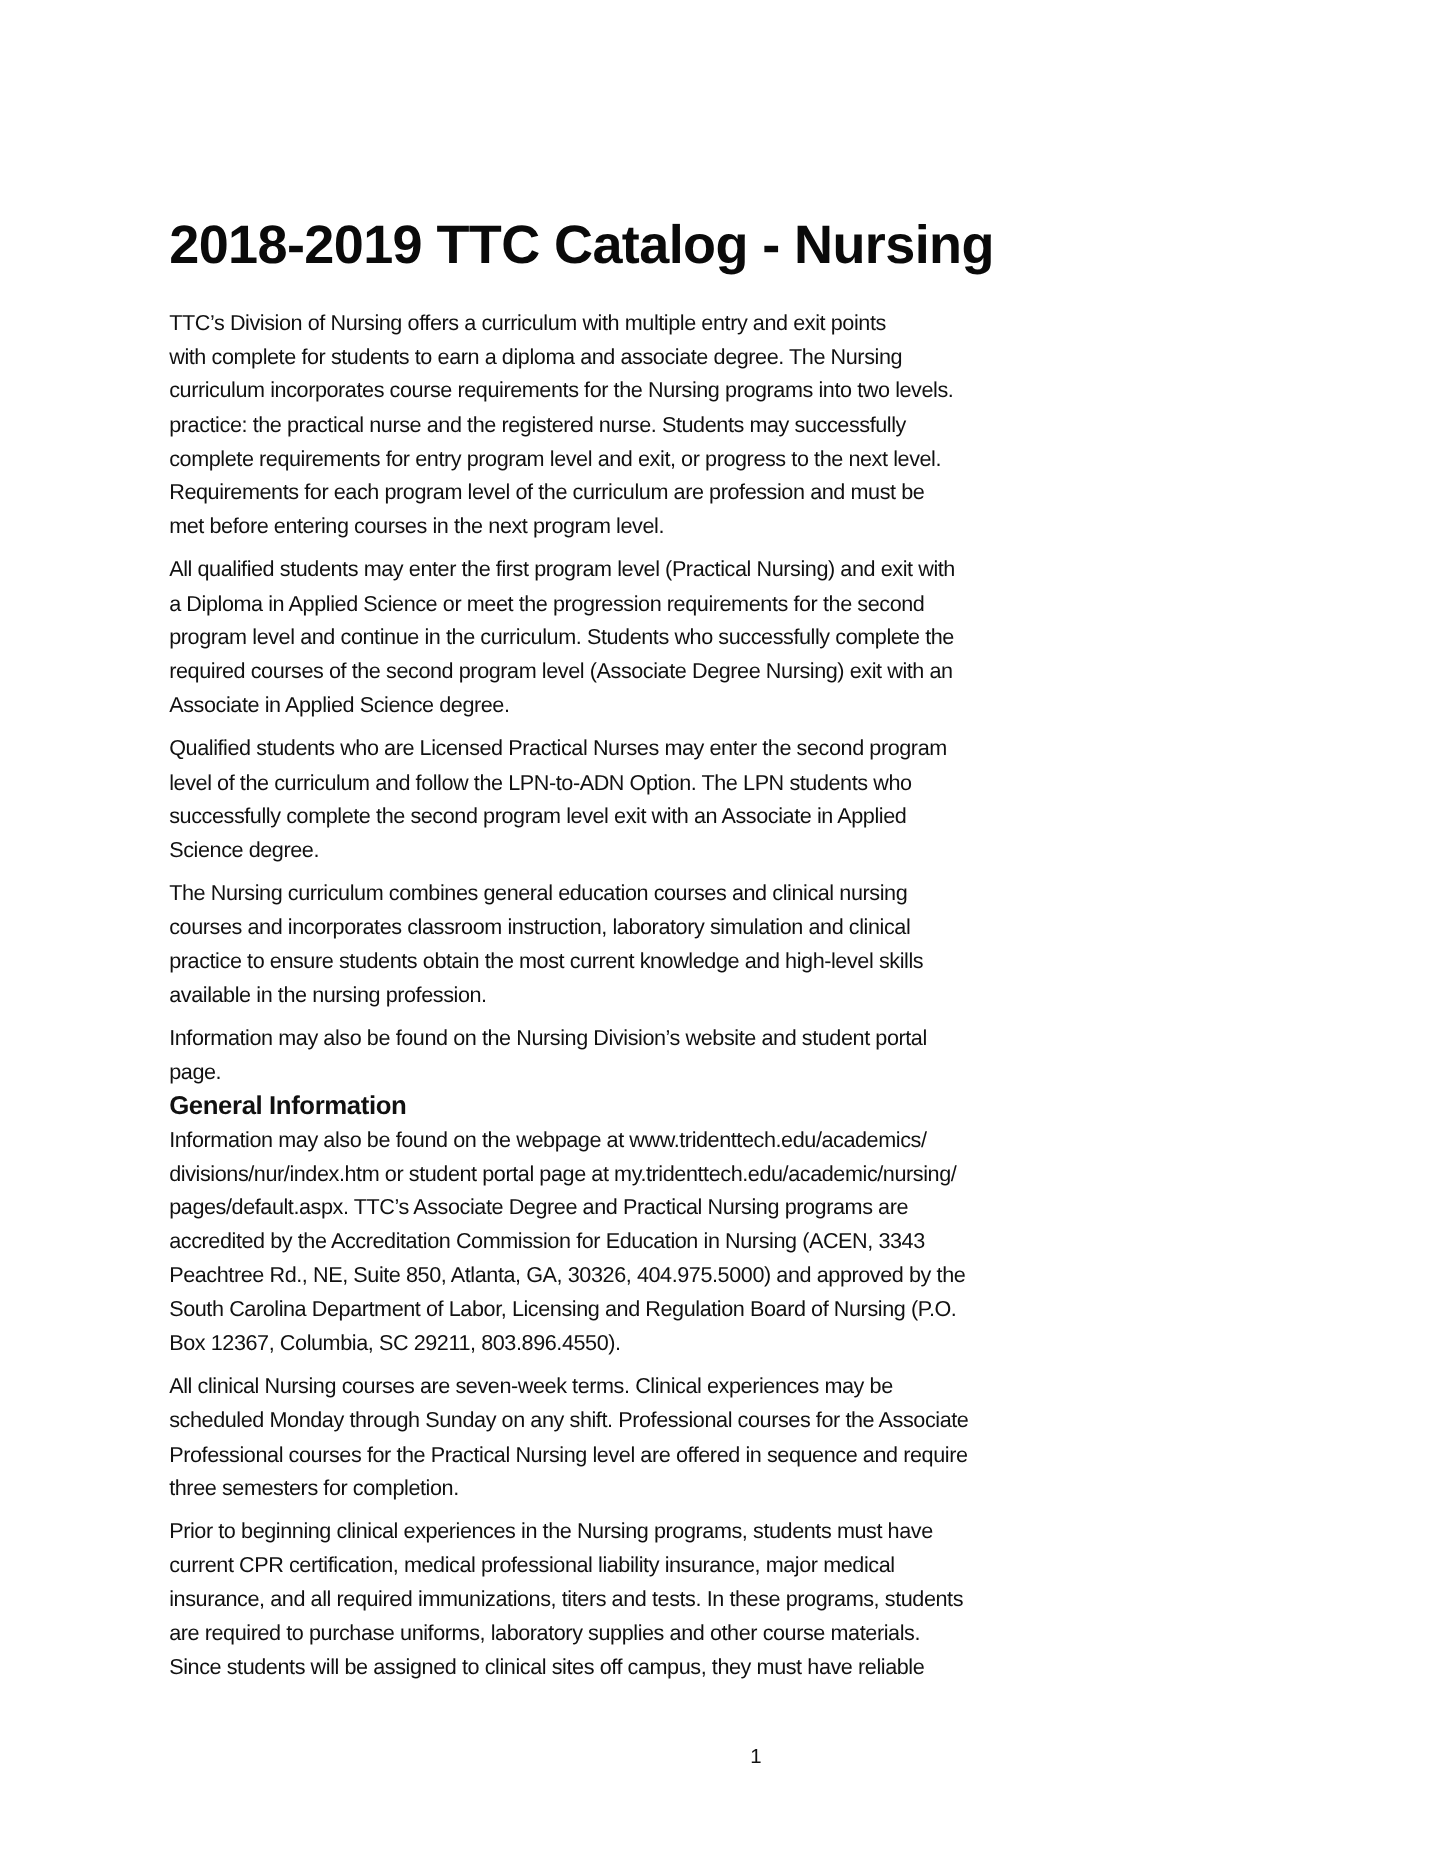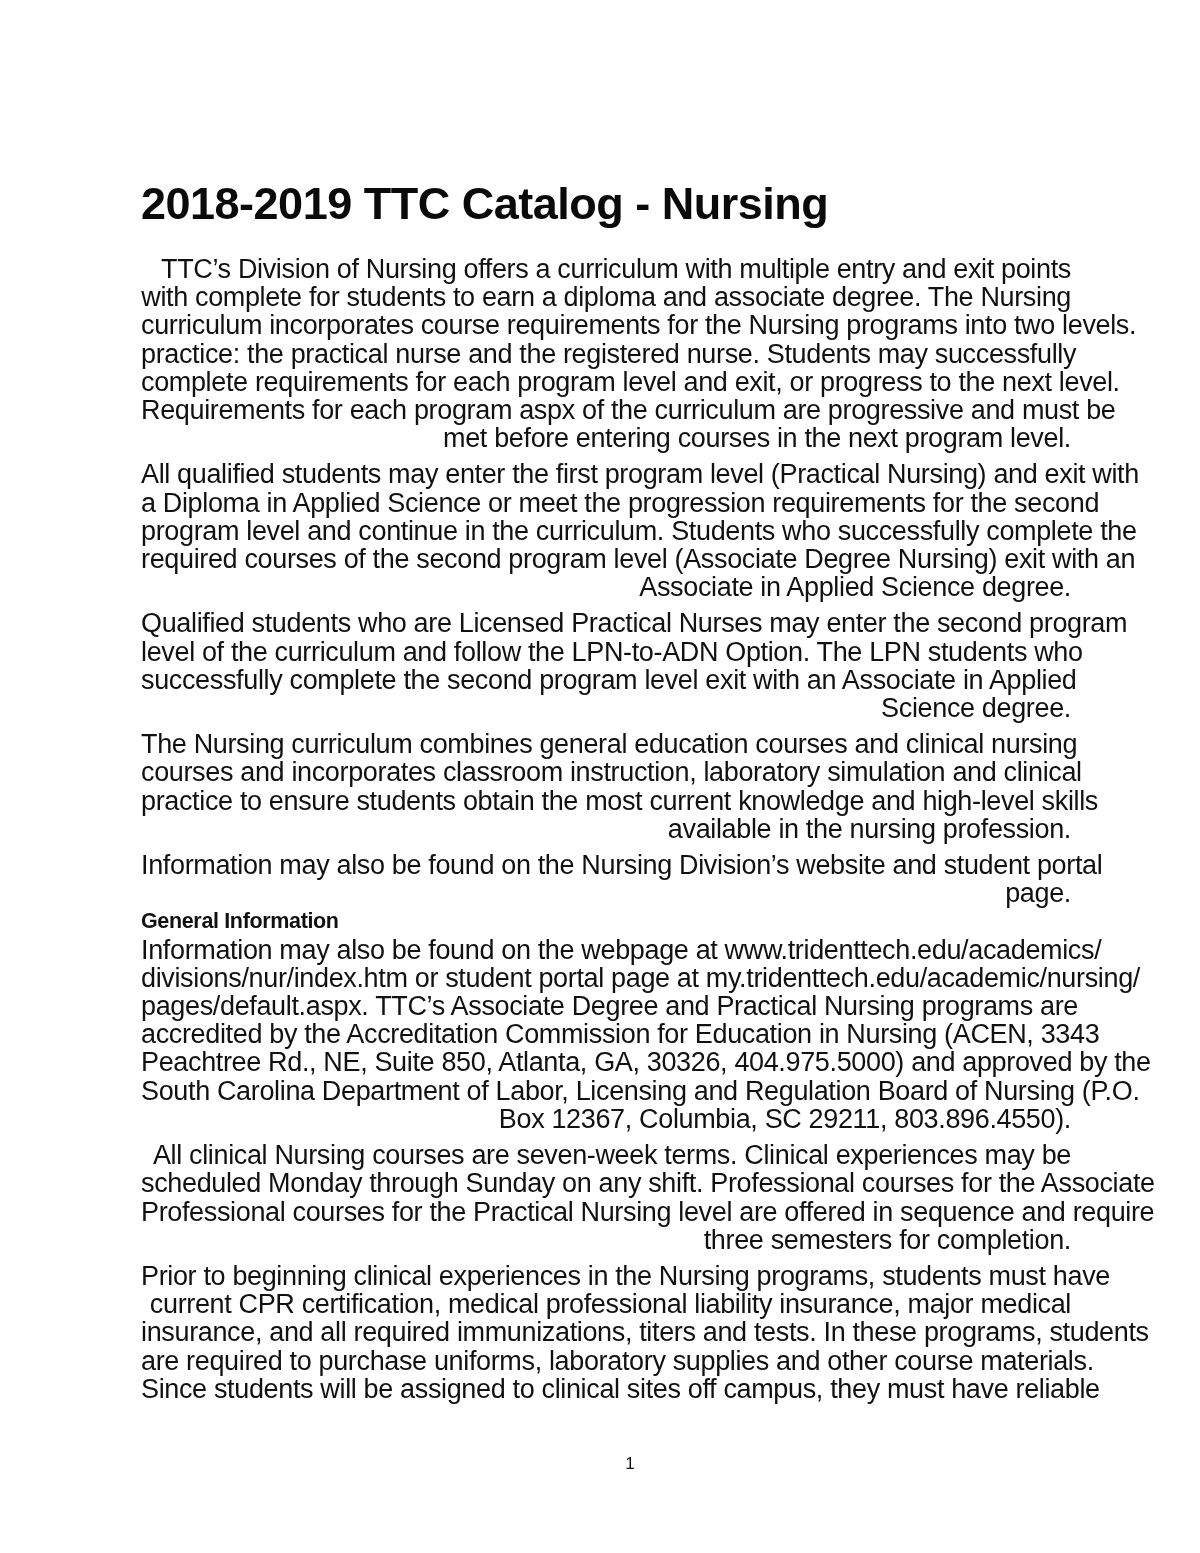--- a/index.html
+++ b/index.html
@@ -40,25 +40,24 @@
       position: absolute;
       left: 141px;
       top: 255px;
       width: 930px;
     }
     .para {
       margin: 0 0 8px 0;
     }
     .line {
       display: block;
-      font-size: 27px;
+      font-size: 18px;
       line-height: 28.2px;
       white-space: nowrap;
       letter-spacing: -0.35px;
-      text-align: right;
     }
     .heading {
       display: block;
       font-size: 21.5px;
       line-height: 28.2px;
       font-weight: bold;
       white-space: nowrap;
       letter-spacing: -0.35px;
       margin: 0;
     }
@@ -80,22 +79,22 @@
 <div class="page">
   <h1 class="title">2018-2019 TTC Catalog - Nursing</h1>
 
   <div class="content">
 
     <p class="para">
       <span class="line">TTC’s Division of Nursing offers a curriculum with multiple entry and exit points</span>
       <span class="line">with complete for students to earn a diploma and associate degree. The Nursing</span>
       <span class="line">curriculum incorporates course requirements for the Nursing programs into two levels.</span>
       <span class="line">practice: the practical nurse and the registered nurse. Students may successfully</span>
-      <span class="line">complete requirements for each program level and exit, or progress to the next level.</span>
-      <span class="line">Requirements for each program aspx of the curriculum are progressive and must be</span>
+      <span class="line">complete requirements for entry program level and exit, or progress to the next level.</span>
+      <span class="line">Requirements for each program level of the curriculum are profession and must be</span>
       <span class="line">met before entering courses in the next program level.</span>
     </p>
 
     <p class="para">
       <span class="line">All qualified students may enter the first program level (Practical Nursing) and exit with</span>
       <span class="line">a Diploma in Applied Science or meet the progression requirements for the second</span>
       <span class="line">program level and continue in the curriculum. Students who successfully complete the</span>
       <span class="line">required courses of the second program level (Associate Degree Nursing) exit with an</span>
       <span class="line">Associate in Applied Science degree.</span>
     </p>

